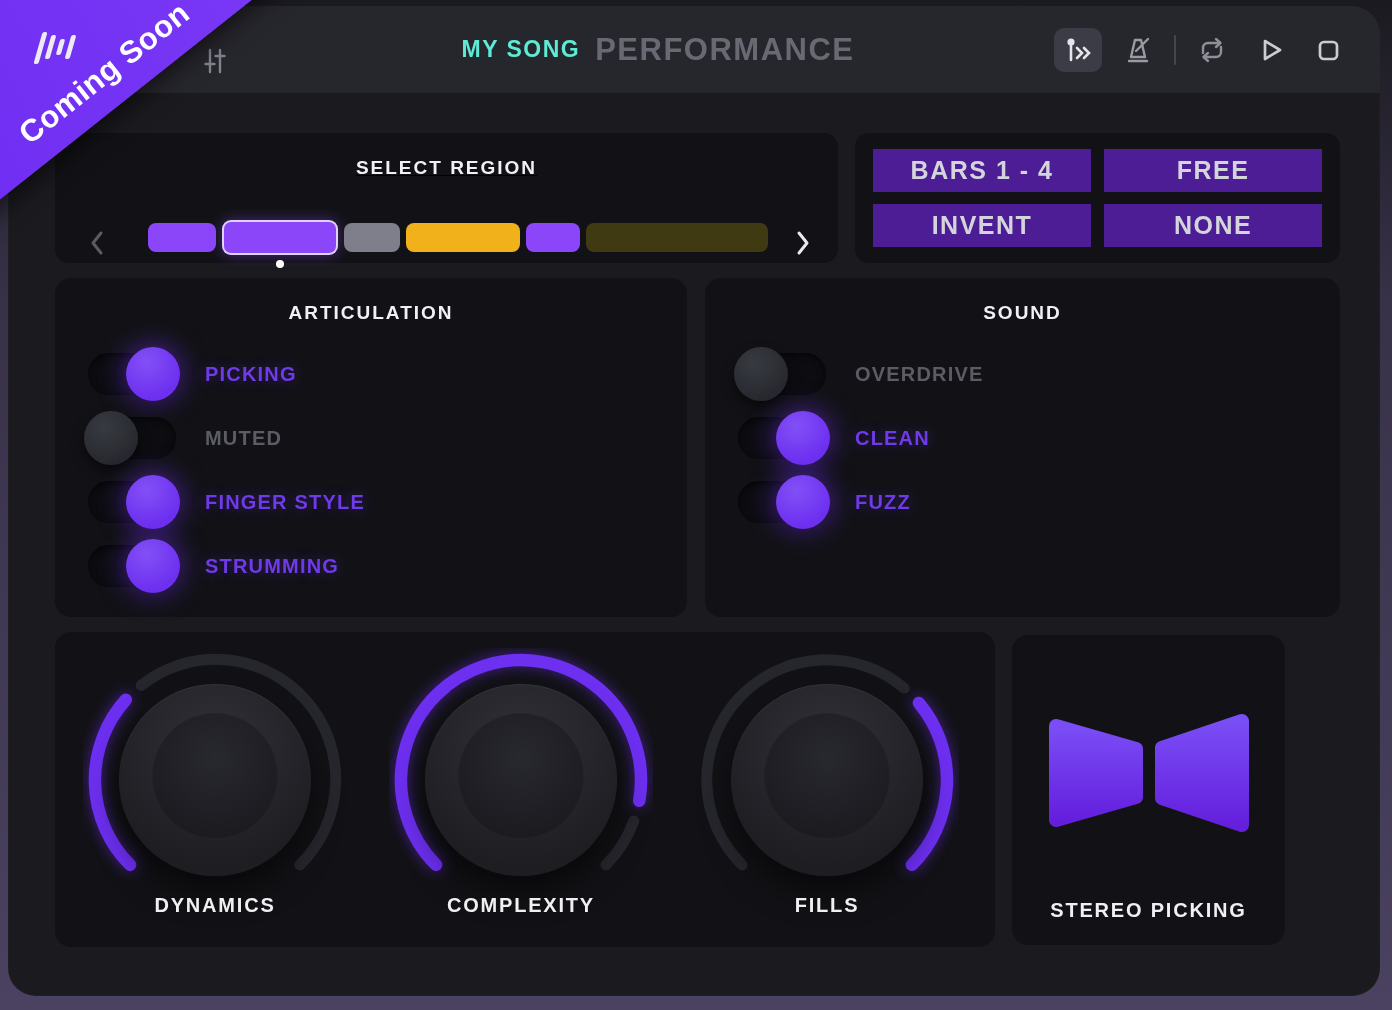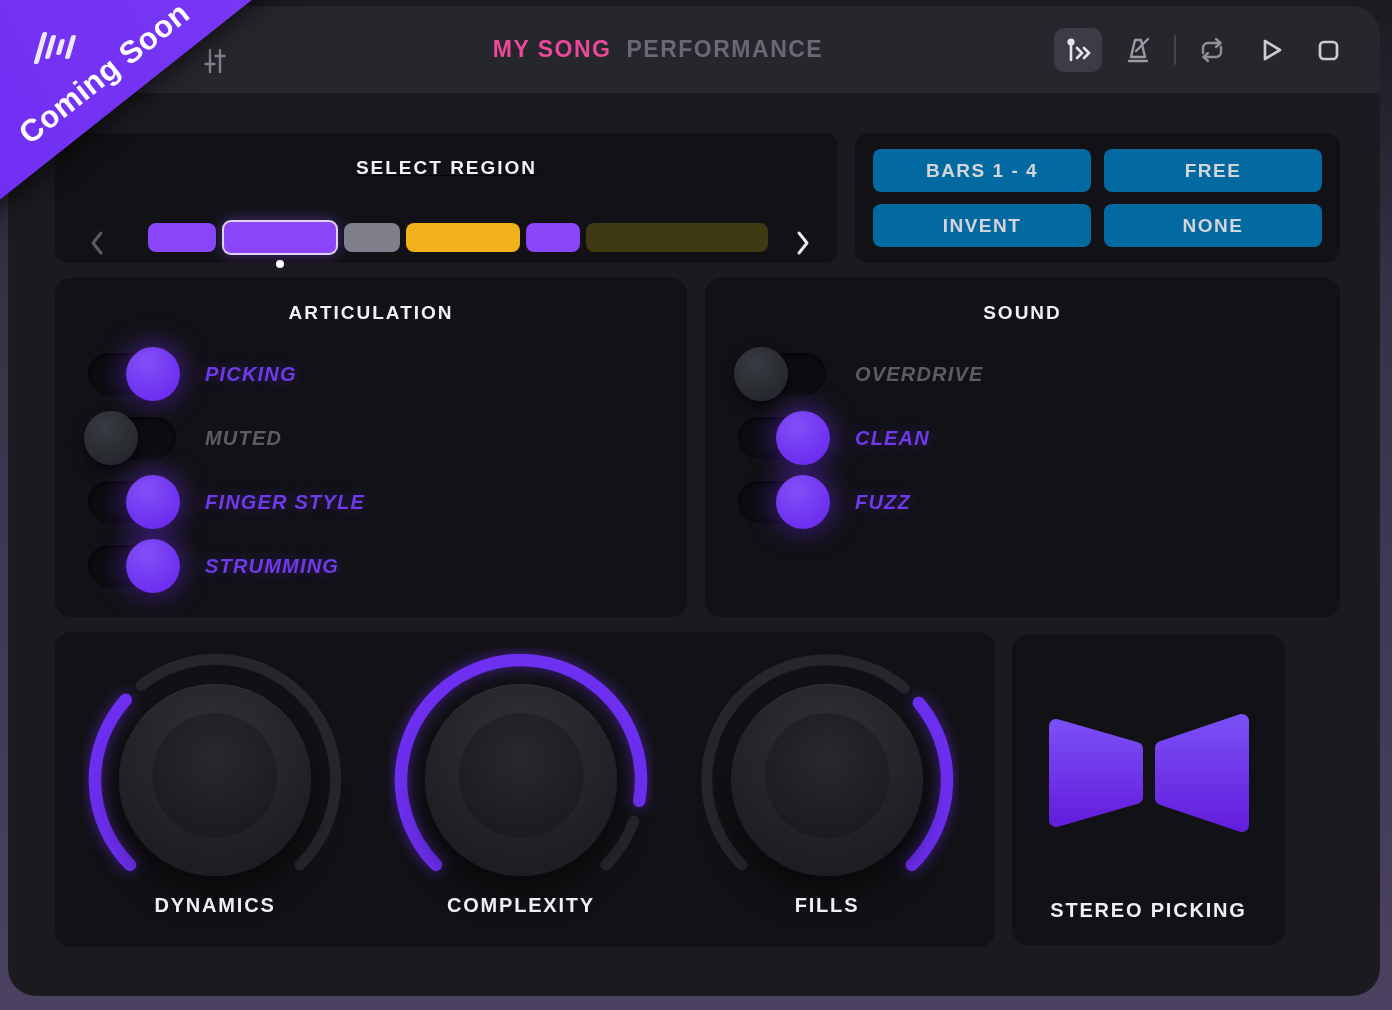--- a/index.html
+++ b/index.html
@@ -18,22 +18,22 @@
   .app-header { position:absolute; top:0; left:0; right:0; height:87px; background:#26262d; }
   .logo-bars { position:absolute; left:30px; top:26px; display:flex; gap:5px; align-items:flex-start; z-index:95; }
   .logo-bars span { display:block; width:5px; background:#eceaf2; border-radius:2px; transform:skewX(-16deg); }
   .logo-bars span:nth-child(1){ height:32px; }
   .logo-bars span:nth-child(2){ height:24px; margin-top:3px; }
   .logo-bars span:nth-child(3){ height:16px; margin-top:7px; }
   .logo-bars span:nth-child(4){ height:24px; margin-top:3px; }
   .faders { position:absolute; left:193px; top:40px; }
   .app-title { position:absolute; top:0; height:87px; left:calc(50% - 36px); transform:translateX(-50%);
     display:flex; align-items:center; gap:15px; white-space:nowrap; }
-  .app-title .song { color:#ec4899; font-size:23px; font-weight:700; letter-spacing:1.5px; }
-  .app-title .view { color:#696974; font-size:23px; font-weight:700; letter-spacing:1.5px; }
+  .app-title .song { color:#5eead4; font-size:23px; font-weight:700; letter-spacing:1.5px; }
+  .app-title .view { color:#696974; font-size:31px; font-weight:700; letter-spacing:1.5px; }
   .transport { position:absolute; right:30px; top:22px; display:flex; align-items:center; gap:14px; }
   .icon-btn { background:transparent; border:none; width:44px; height:44px; display:flex; align-items:center; justify-content:center; cursor:pointer; }
   .icon-btn.active { background:#3c3c46; border-radius:10px; width:48px; height:44px; }
   .tdivider { width:2px; height:30px; background:#45454f; border-radius:1px; }
   
   .panel { position:absolute; background:#121216; border-radius:16px; }
   .panel h2 { text-align:center; color:#f1f1f4; font-size:19px; font-weight:700; letter-spacing:2px; margin-top:24px; }
   #select-region { left:47px; top:127px; width:783px; height:130px; border-radius:14px;text-decoration:underline; }
   #region-options { left:847px; top:127px; width:485px; height:130px; border-radius:14px;
     display:grid; grid-template-columns:1fr 1fr; gap:12px 13px; padding:16px 18px; }
@@ -45,33 +45,33 @@
   .chev { position:absolute; top:96px; background:none; border:none; cursor:pointer; }
   .chev.left { left:34px; }
   .chev.right { left:740px; }
   .strip { position:absolute; left:93px; top:86px; height:36px; display:flex; align-items:center; gap:6px; }
   .region-block { height:29px; border-radius:8px; position:relative; cursor:pointer; }
   .region-block.selected { height:35px; border:2px solid rgba(232,226,244,.9); border-radius:9px;
     box-shadow:0 0 14px rgba(138,70,248,.45); }
   .sel-dot { position:absolute; left:50%; top:calc(100% + 7px); width:8px; height:8px; border-radius:50%;
     background:#fff; transform:translateX(-50%); }
   
-  .opt-btn { background:#0369a1; border:none; border-radius:8px; color:#d4d4db;
-    font-family:inherit; font-size:19px; font-weight:700; letter-spacing:1.5px; cursor:pointer; }
+  .opt-btn { background:#4c1d95; border:none; border-radius:0; color:#d4d4db;
+    font-family:inherit; font-size:25px; font-weight:700; letter-spacing:1.5px; cursor:pointer; }
   
   .toggle-rows { margin-top:18px; }
   .toggle-row { height:64px; display:flex; align-items:center; padding-left:33px; }
   .switch { width:88px; height:42px; border-radius:22px; background:#0d0d11;
     box-shadow:inset 0 2px 7px rgba(0,0,0,.65); position:relative; cursor:pointer; flex:0 0 auto; }
   .thumb { position:absolute; top:50%; width:54px; height:54px; border-radius:50%; transform:translateY(-50%); }
   .switch.off .thumb { left:-4px; background:radial-gradient(circle at 38% 30%,#383a41,#26282e 75%);
     box-shadow:0 6px 12px rgba(0,0,0,.5); }
   .switch.on .thumb { left:38px; background:radial-gradient(circle at 38% 28%,#8250f6,var(--accent) 72%);
     box-shadow:0 0 24px 3px rgba(116,52,245,.5), 0 6px 14px rgba(0,0,0,.45); }
-  .toggle-label { margin-left:29px; font-size:20px; font-weight:700; letter-spacing:1.2px;font-style:italic; }
+  .toggle-label { margin-left:29px; font-size:20px; font-weight:700; letter-spacing:1.2px; }
   .toggle-label.on { color:var(--accent-text); text-shadow:0 0 14px rgba(110,50,240,.4); }
   .toggle-label.off { color:var(--off-text); }
   
   .knob-unit { position:absolute; top:16px; width:264px; height:264px; }
   .knob-arc { position:absolute; left:0; top:0; }
   .arc-track { fill:none; stroke:#26262d; stroke-width:11; stroke-linecap:round; }
   .arc-value { fill:none; stroke:var(--accent); stroke-width:12.5; stroke-linecap:round;
     filter:drop-shadow(0 0 7px rgba(112,44,245,.55)); }
   .knob-body { position:absolute; left:36px; top:36px; width:192px; height:192px; border-radius:50%;
     background:radial-gradient(circle at 50% 30%,#303037,#1d1d22 76%);

